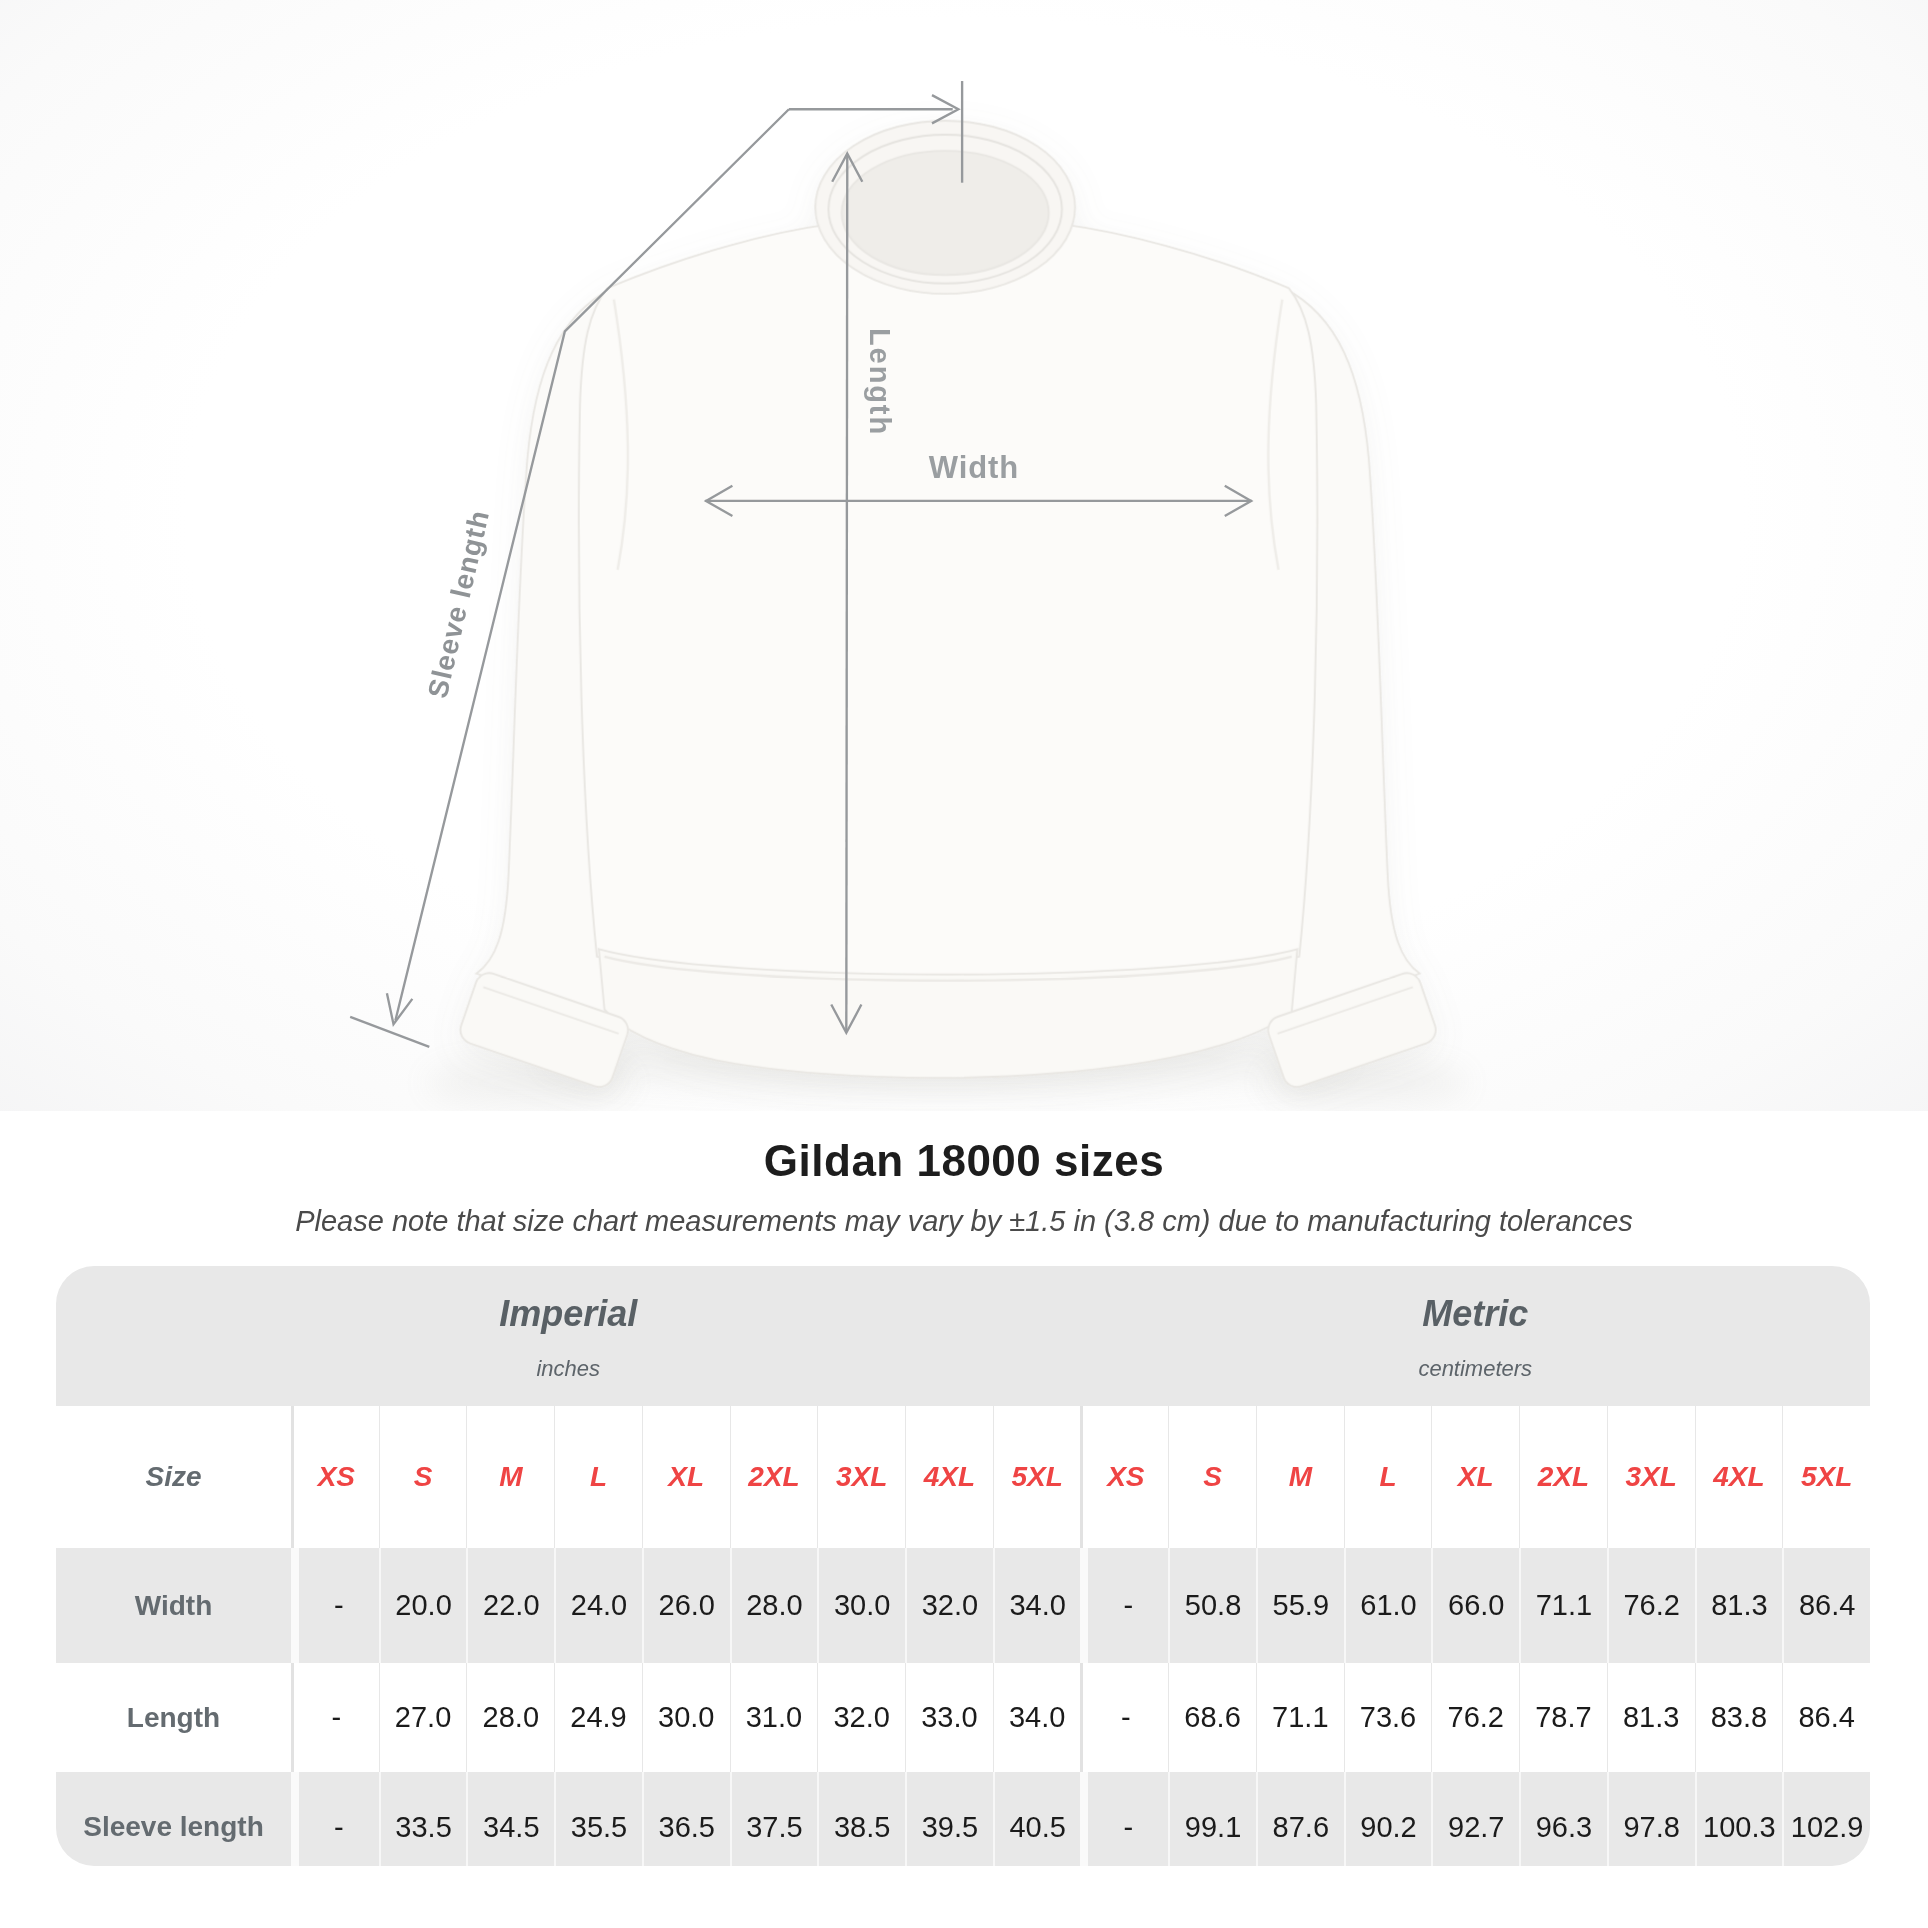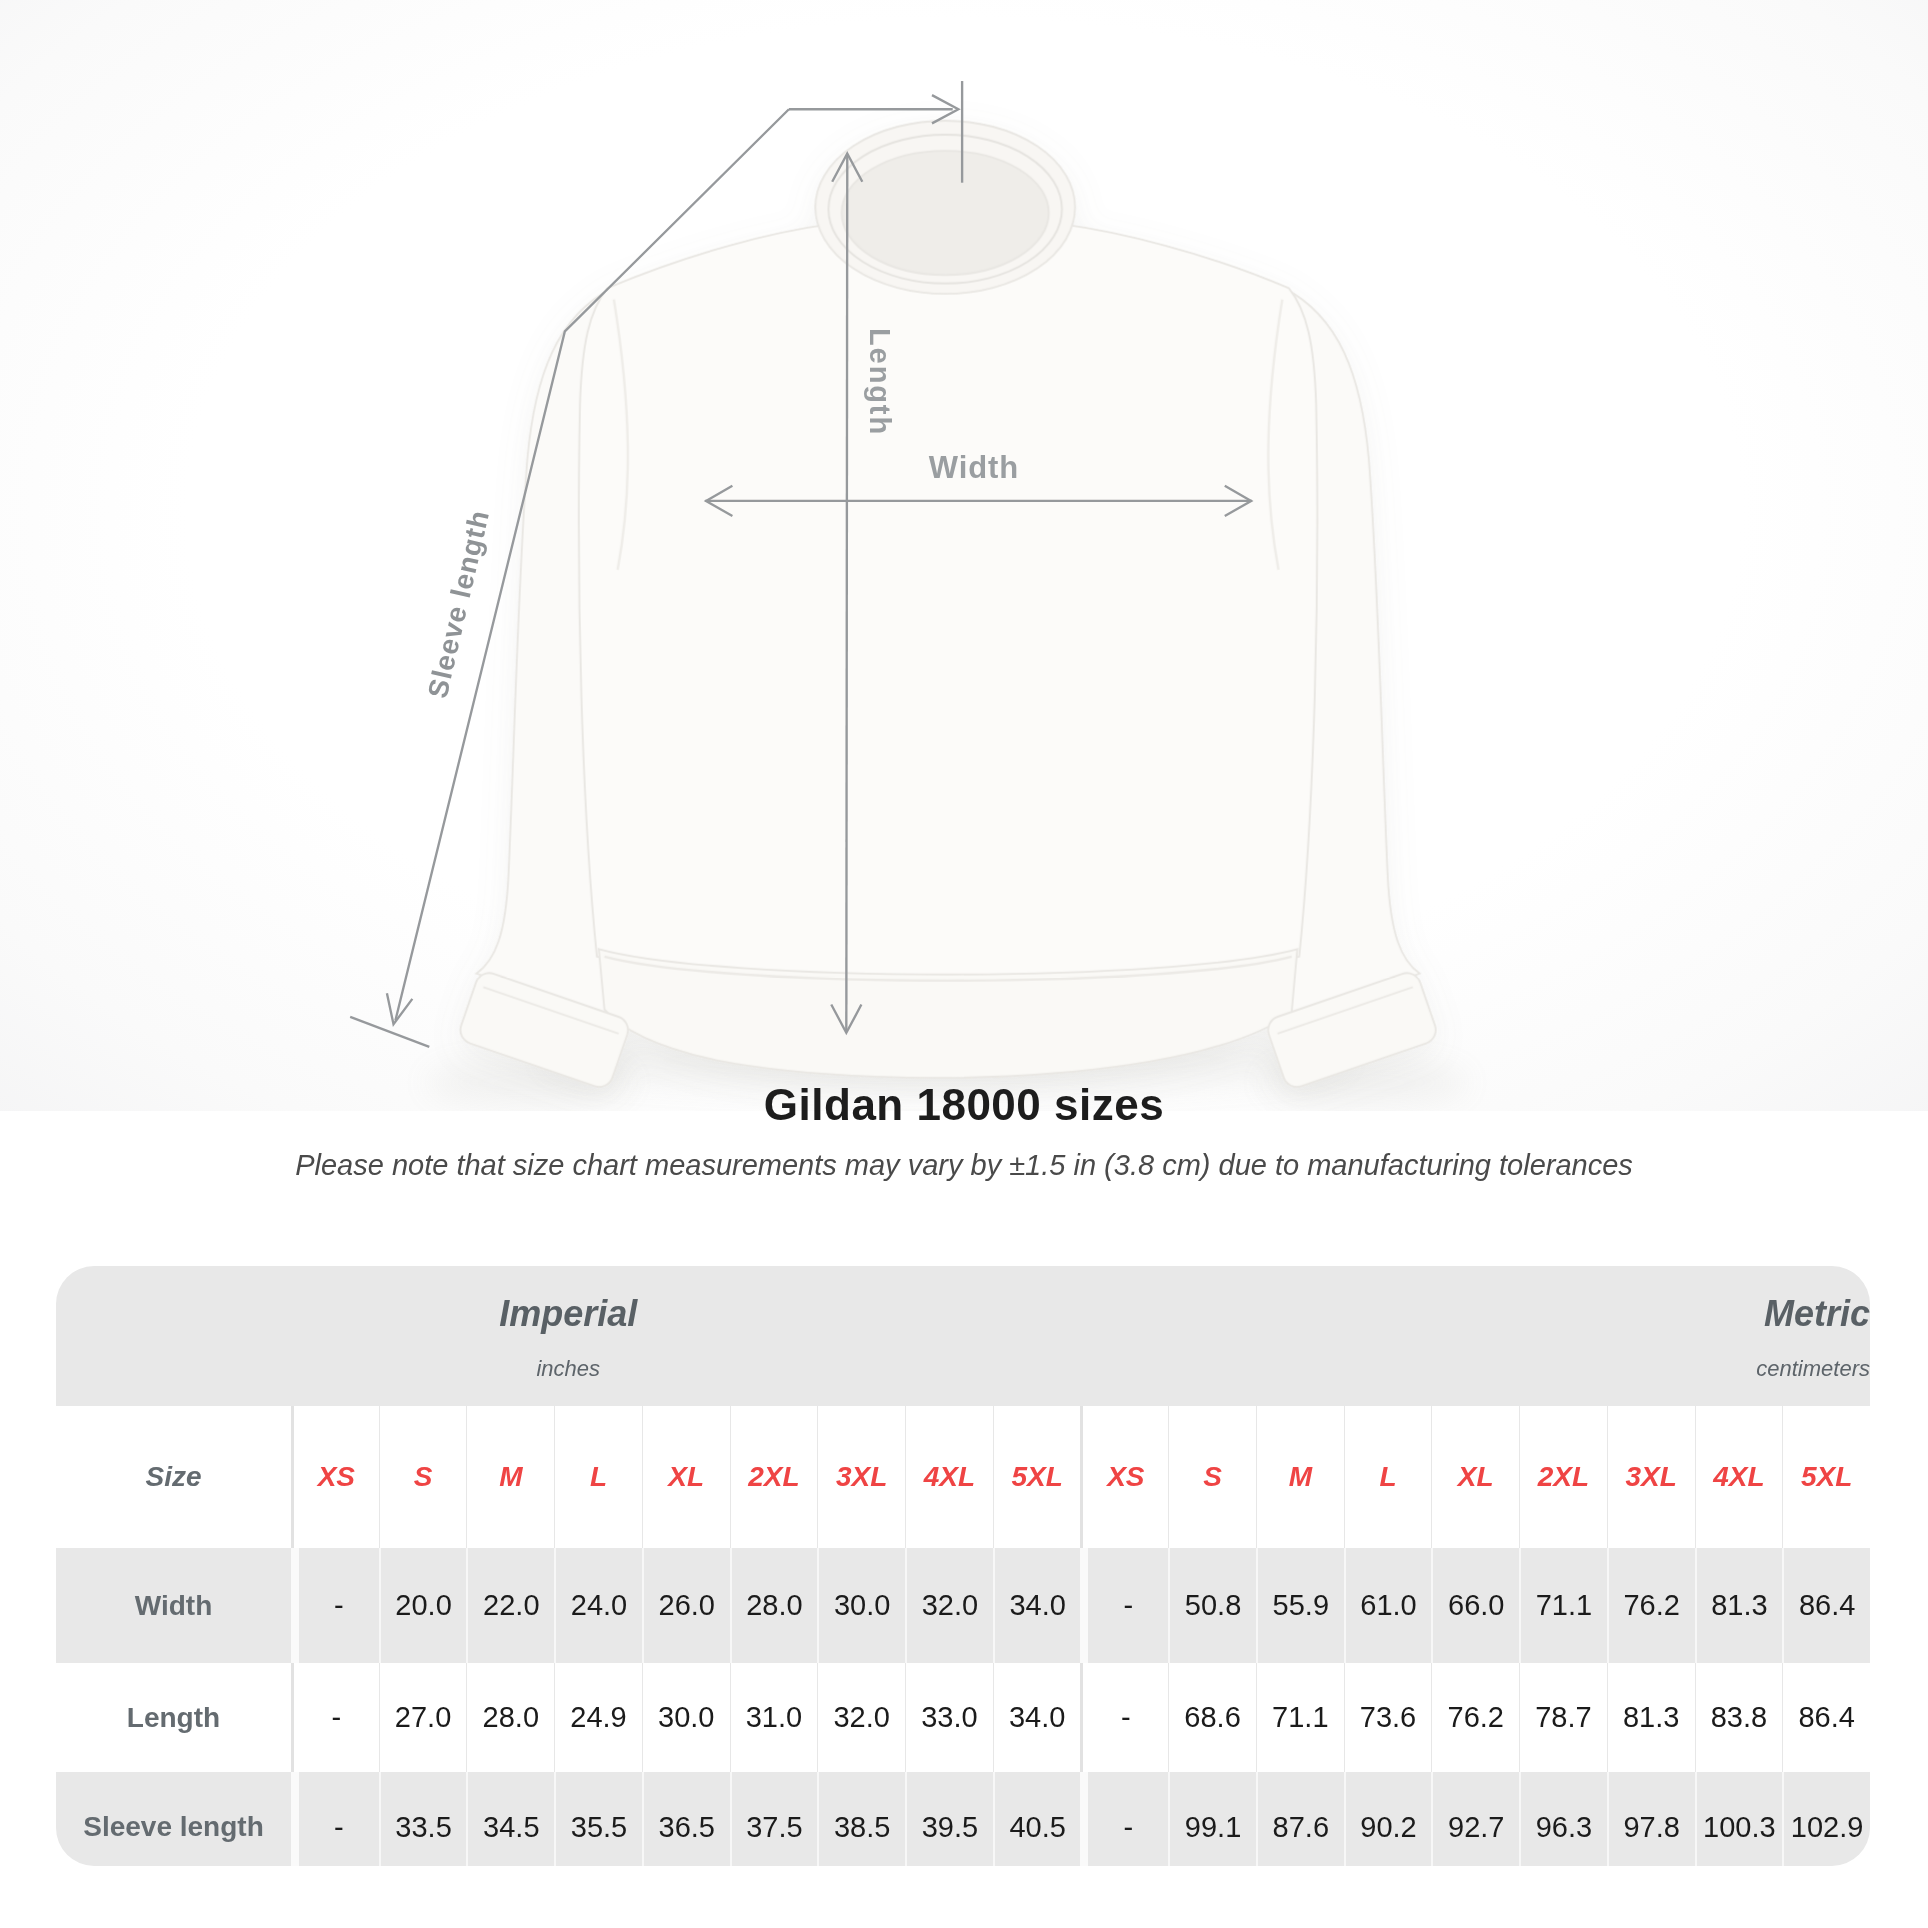--- a/index.html
+++ b/index.html
@@ -12,35 +12,35 @@
   .figure{
     position:absolute;left:0;top:0;width:1928px;height:1111px;
     background:radial-gradient(ellipse 1412px 895px at 50% 46%, #ffffff 55%, #fafafa 82%, #f4f4f5 100%);
   }
   .figure svg{position:absolute;left:0;top:0;}
   .mlabel{position:absolute;font-weight:bold;color:#9a9ea1;}
   .label-length{left:863px;top:328px;font-size:29px;letter-spacing:1.9px;writing-mode:vertical-rl;}
   .label-width{left:974px;top:468px;transform:translate(-50%,-50%);font-size:31px;letter-spacing:0.9px;}
   .label-sleeve{left:459px;top:604px;transform:translate(-50%,-50%) rotate(-77deg);font-size:28px;color:#8f9396;white-space:nowrap;letter-spacing:0.9px;}
   
-  .titleblock{position:absolute;left:0;top:1080px;width:1928px;text-align:center;}
+  .titleblock{position:absolute;left:0;top:1136px;width:1928px;text-align:center;}
   .title{margin:0;font-size:44px;font-weight:bold;color:#1d1d1d;letter-spacing:0.5px;}
   .note{margin:19px 0 4px 0;font-size:29px;font-style:italic;color:#4a4a4a;}
   
   .sizetable{
     position:absolute;left:56px;top:1266px;width:1814px;height:600px;
     border-radius:38px;overflow:hidden;background:#ffffff;
   }
   .thead{
     height:140px;background:#e8e8e8;
     display:grid;grid-template-columns:235px repeat(18,1fr);
   }
   .group{display:flex;flex-direction:column;align-items:center;justify-content:center;gap:21px;padding-top:3.8px;}
   .group-imperial{grid-column:1 / span 10;}
-  .group-metric{grid-column:11 / span 9;align-items:flex-end;}
+  .group-metric{grid-column:11 / span 9;}
   .glabel{font-size:36px;font-weight:bold;font-style:italic;color:#596065;}
   .gsub{font-size:22px;font-style:italic;color:#5d646a;}
   .trow{display:grid;grid-template-columns:235px repeat(18,1fr);}
   .trow.white{background:#ffffff;}
   .trow.gray{background:#e8e8e8;}
   .size-row{height:142px;font-style:italic;}
   .row-0{height:115px;}
   .row-1{height:109px;}
   .row-2{height:110px;}
   .cell{display:flex;align-items:center;justify-content:center;min-width:0;}

